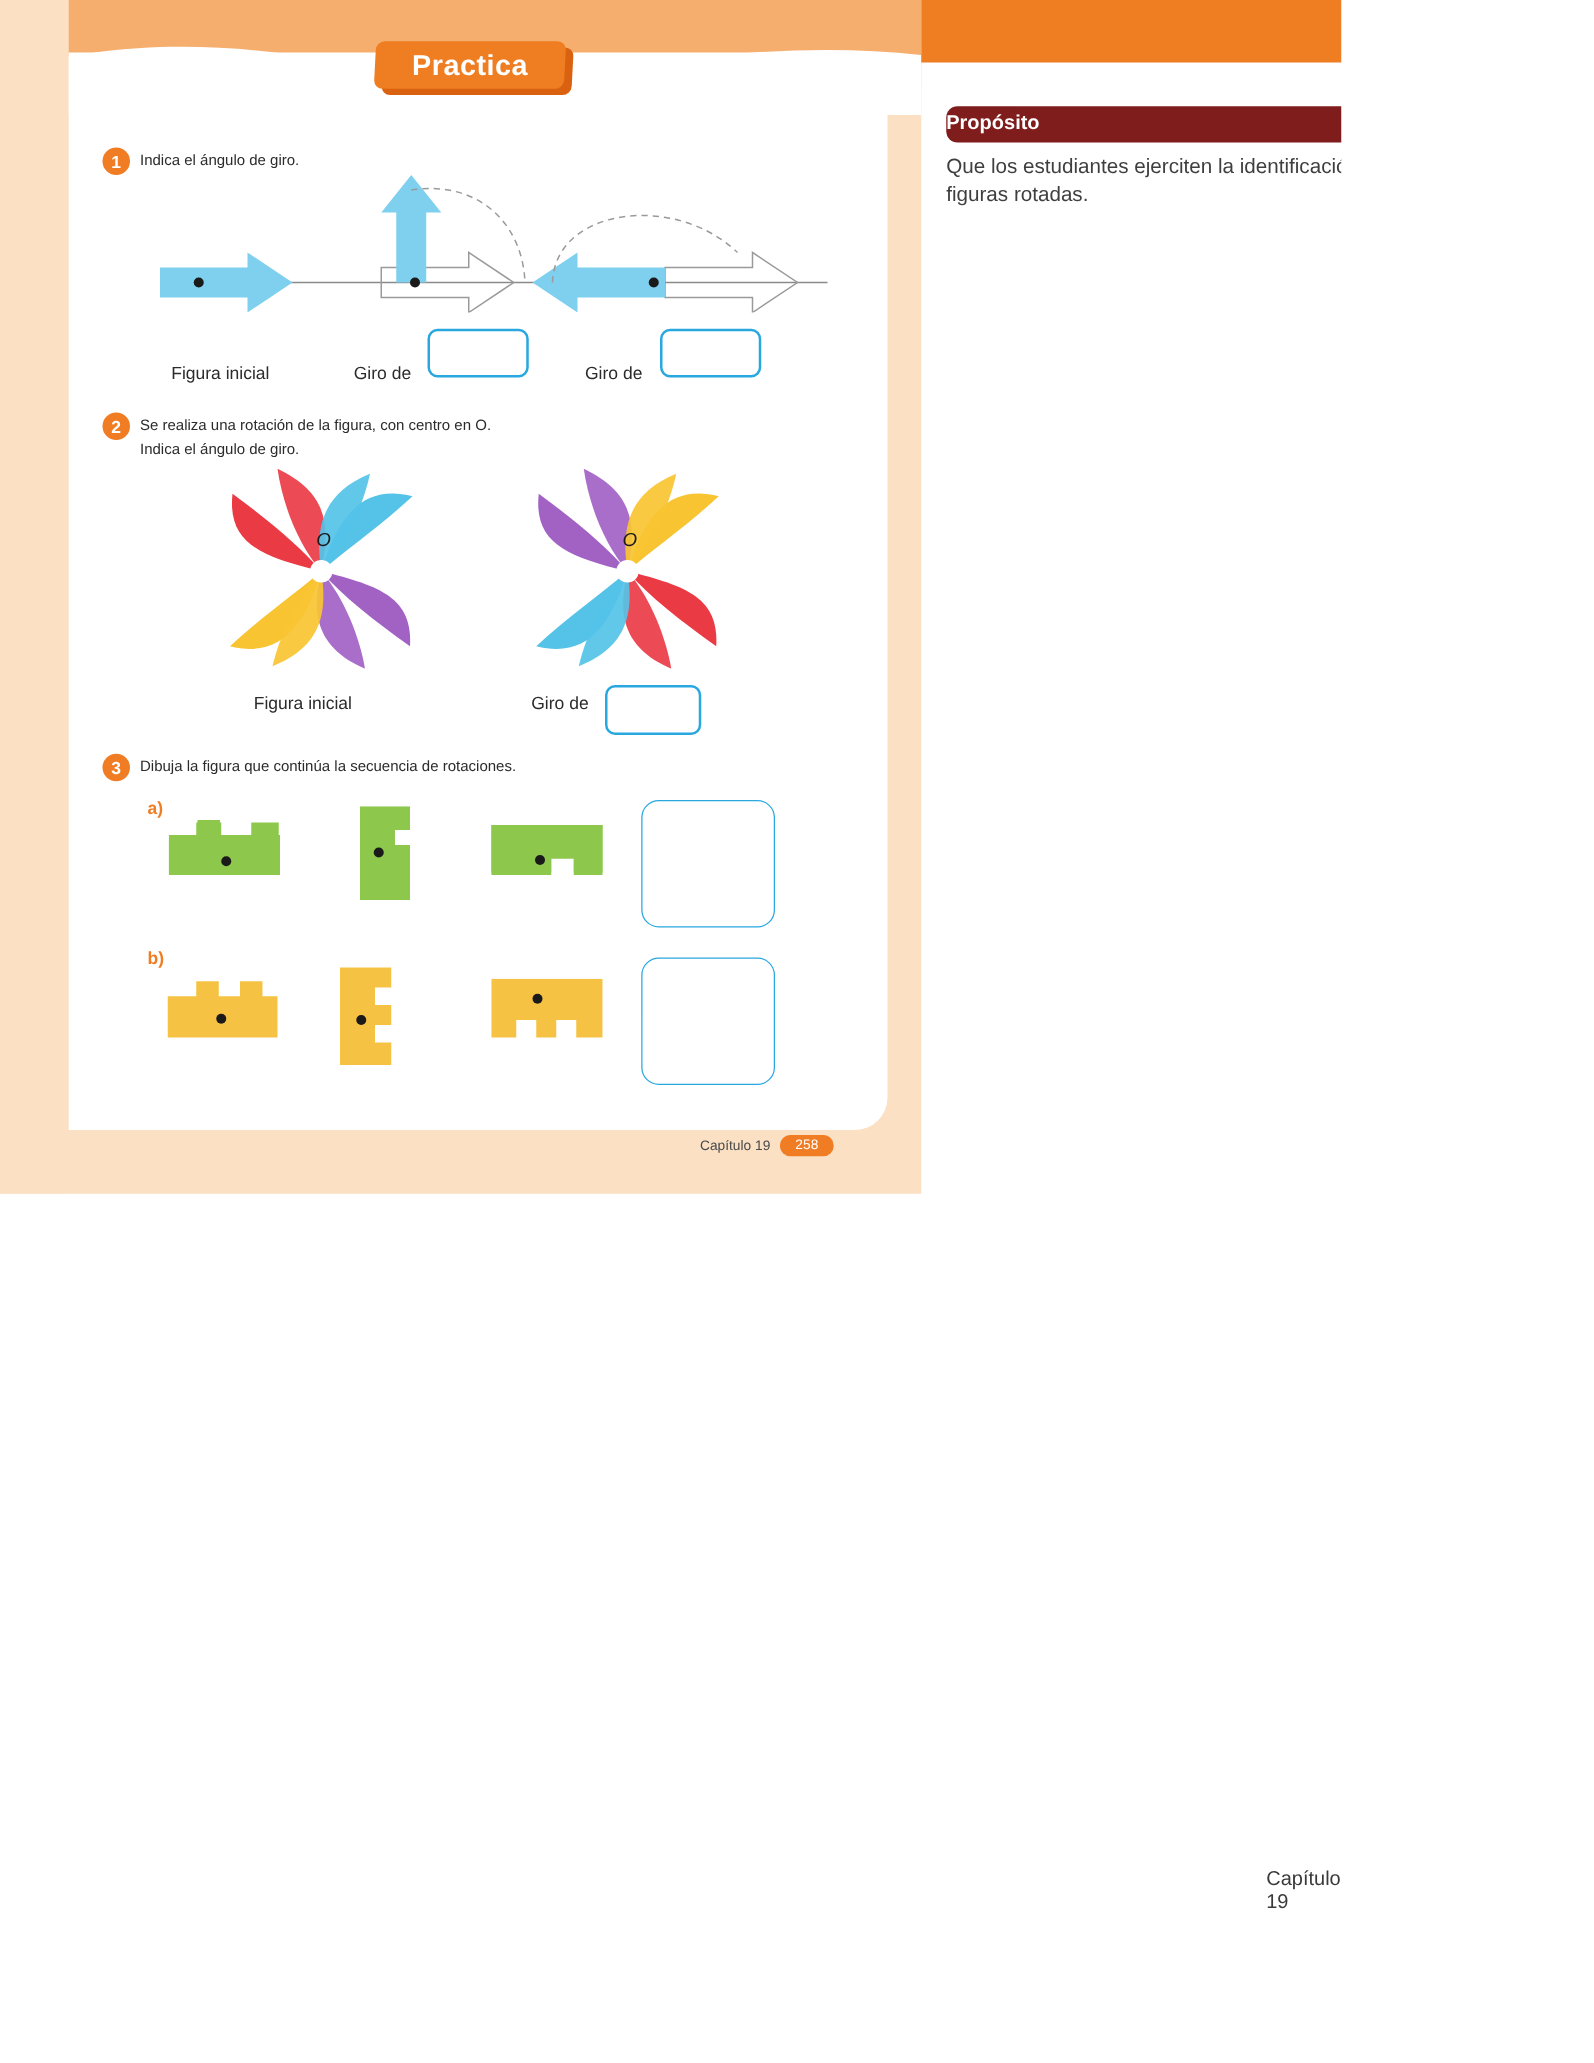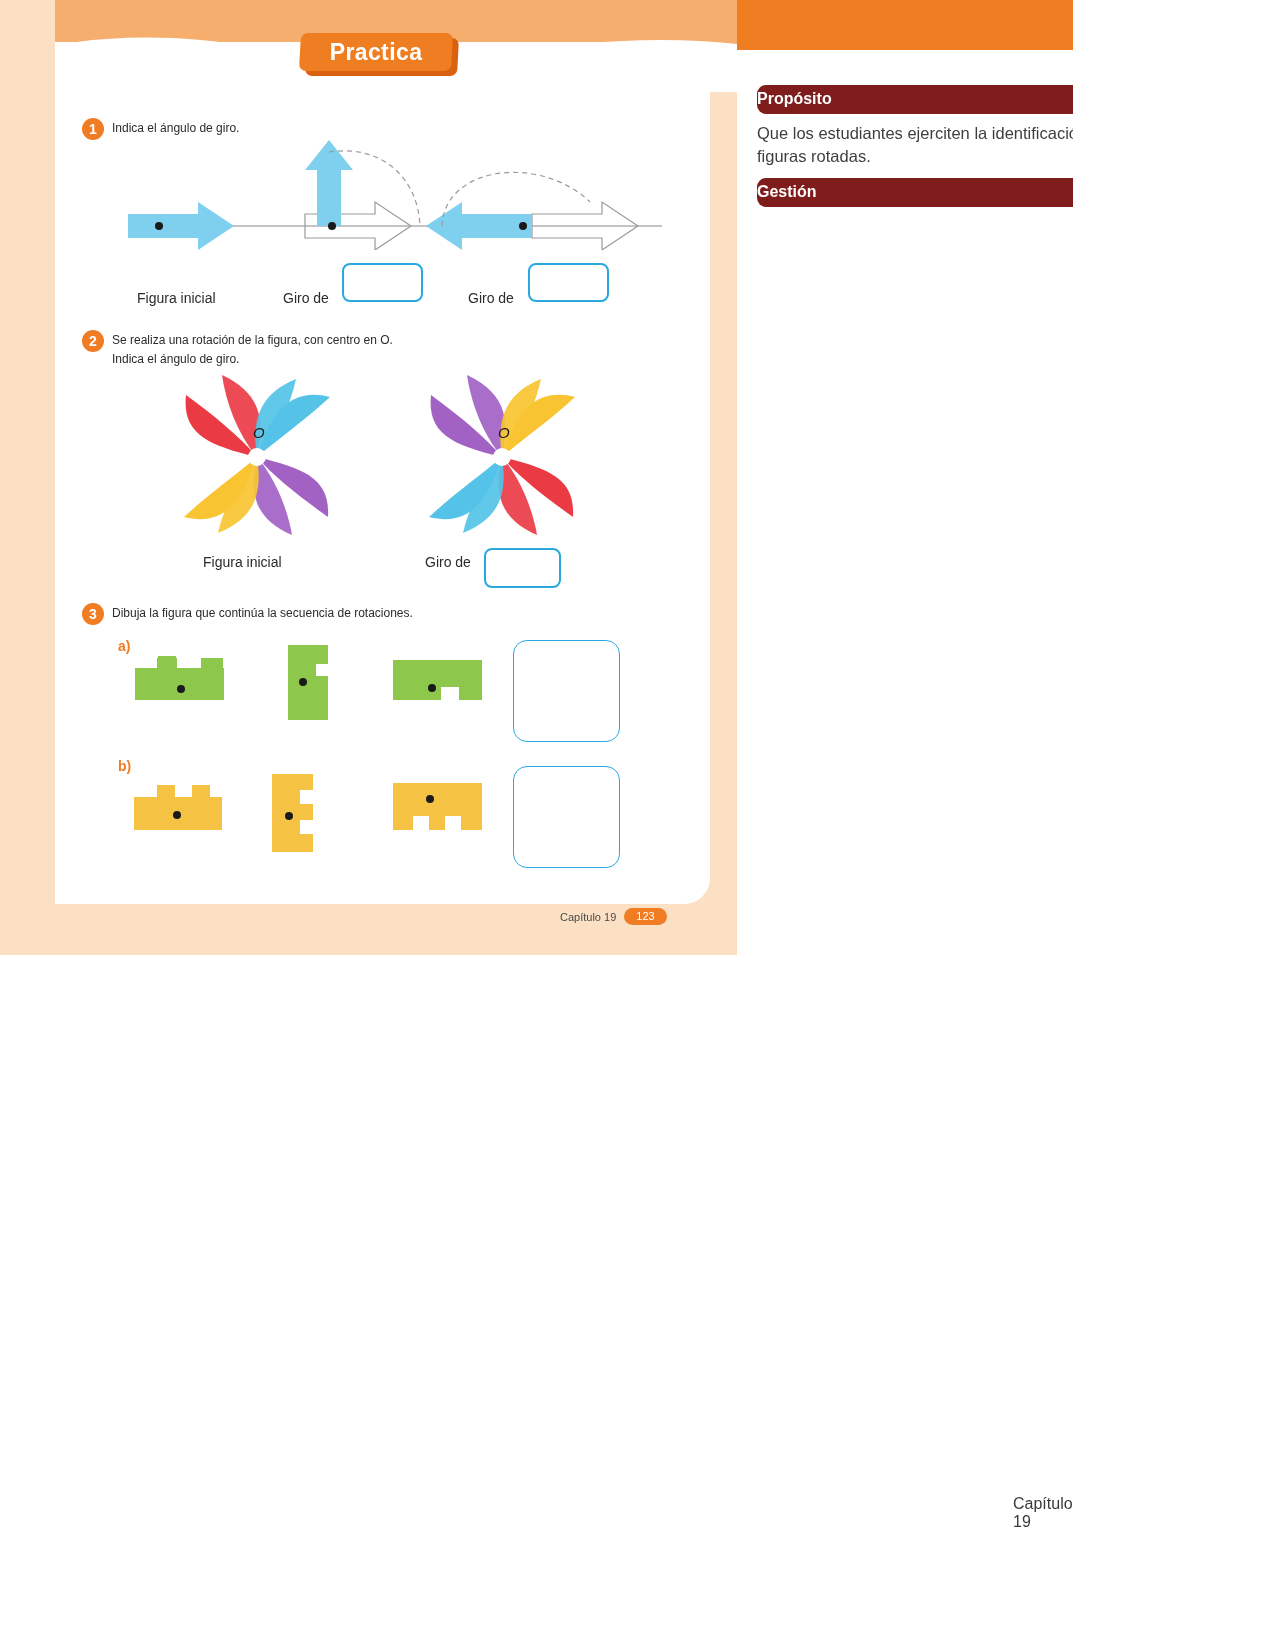--- a/index.html
+++ b/index.html
@@ -337,32 +337,31 @@
 
     <svg style="position:absolute; left:393px; top:783px;" width="95" height="55" viewBox="0 0 95 55">
       <path d="M0,0 L89,0 L89,47 L68,47 L68,33 L52,33 L52,47 L36,47 L36,33 L20,33 L20,47 L0,47 Z" fill="#f6c244"></path>
     </svg>
     <div class="dot" style="left:426px; top:795px;"></div>
 
     <div class="answer-box big" style="left:513px; top:766px; width:105px; height:100px;"></div>
 
     <div id="inner-footer">
       <span class="cap">Capítulo 19</span>
-      <span class="pill">123</span>
+      <span class="pill">258</span>
     </div>
   </div>
 
   <div id="right-topbar"></div>
 
   <div id="sidebar">
 
     <div class="side-head">Propósito</div>
     <p class="side-body">Que los estudiantes ejerciten la identificación de figuras rotadas.</p>
 
-    <div class="side-head">Gestión</div>
 
 
   </div>
 
   <div id="outer-footer">
     <span class="cap">Capítulo 19</span>
     <span class="pill">191</span>
   </div>
 
 </div>

